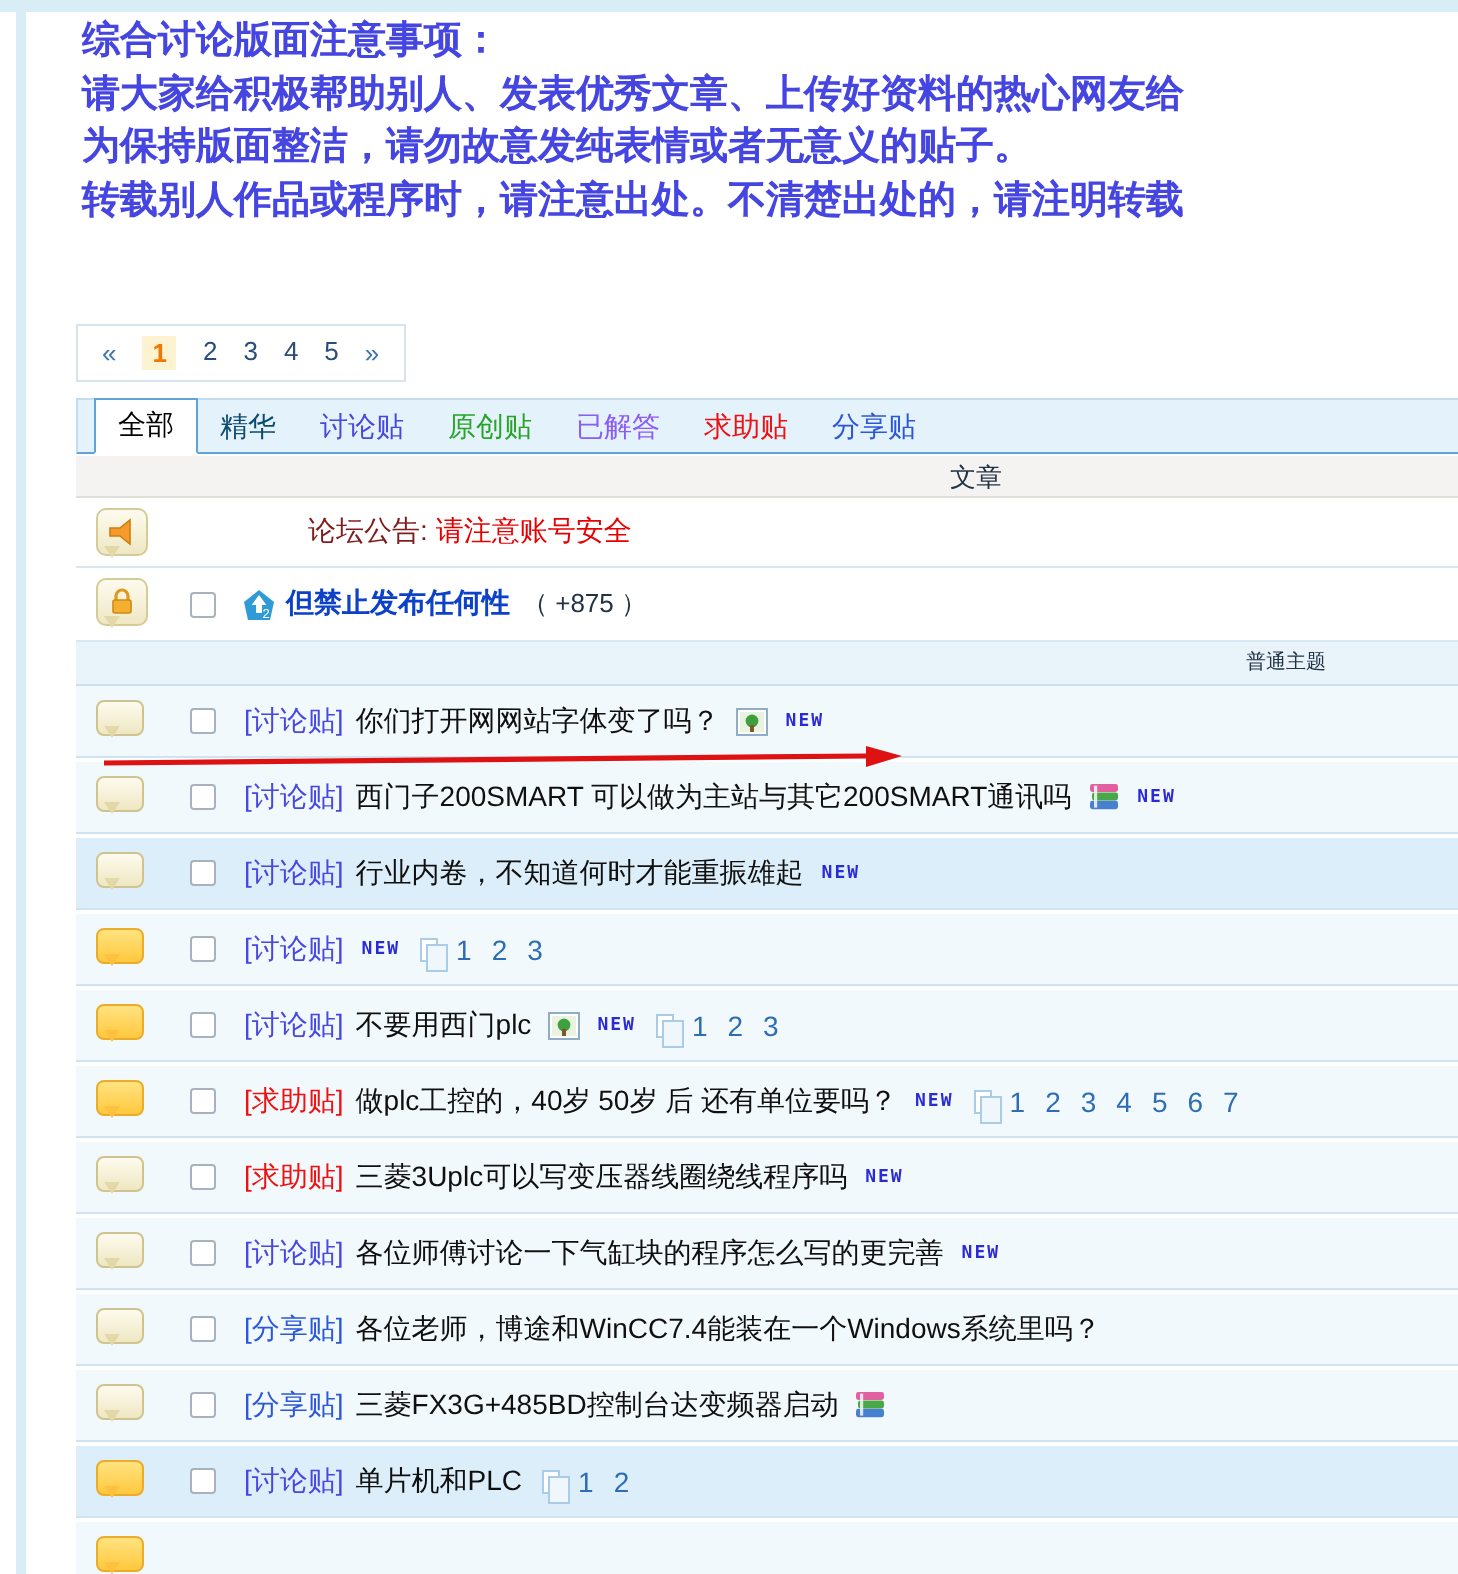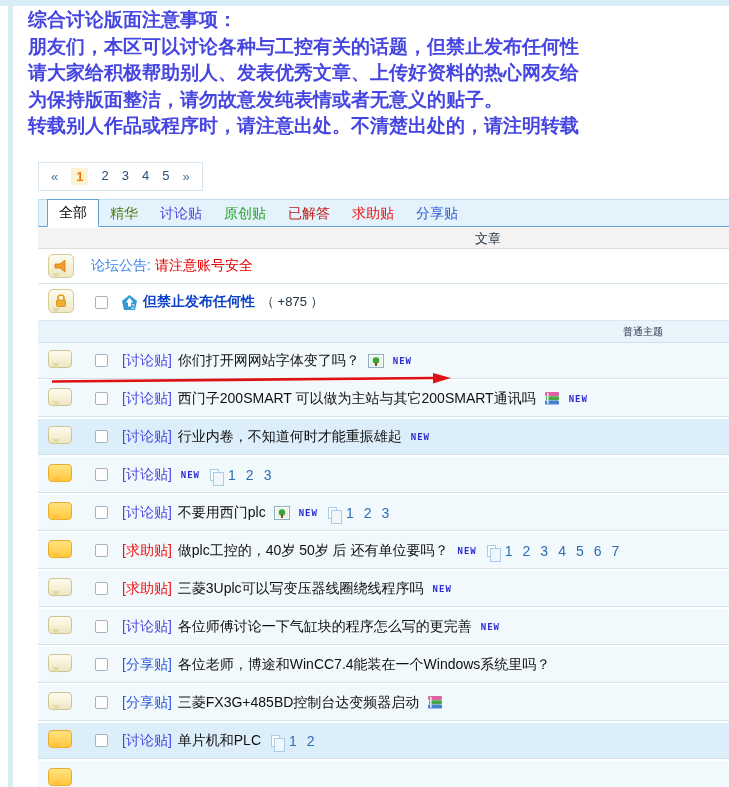--- a/index.html
+++ b/index.html
@@ -2,21 +2,21 @@
 <html><head>
 <meta charset="utf-8">
 <style>
   * { box-sizing: border-box; margin: 0; padding: 0; }
   html,body { width:729px; height:787px; overflow:hidden; background:#fff;
     font-family:"Liberation Sans", sans-serif; position:relative; }
   .top-strip { position:absolute; top:0; left:0; right:0; height:6px; background:#D9EDF7; }
   .left-strip { position:absolute; top:6px; left:8px; width:5px; bottom:0; background:#D9EDF7; }
 
   
-  .notice { position:absolute; left:28px; top:8px; white-space:nowrap;font-family:Liberation Mono, monospace; }
+  .notice { position:absolute; left:41px; top:8px; white-space:nowrap; }
   .notice div { font-size:19px; line-height:26.5px; font-weight:600; color:#4545E2; }
 
   
   .pagination { position:absolute; left:38px; top:162px; display:inline-flex;
     border:1px solid #D6E4EE; background:#fff; font-size:13px; color:#2A4D7A; align-items:stretch; }
   .pg-cell { display:flex; align-items:center; gap:13px; padding:5px 12px; }
   .pg-cell + .pg-cell { border-left:1px solid #D6E4EE; }
   .pg-arrow { color:#3E77AE; cursor:pointer; font-size:13px; }
   .pg-num { color:#2A4D7A; cursor:pointer; }
   .pg-num.active { background:#FDF3D1; color:#F07800; font-weight:bold; padding:1px 5px; }
@@ -70,37 +70,36 @@
   .title { color:#101010; cursor:pointer; }
   .new { color:#2B2BD5; font-size:9px; font-weight:bold; letter-spacing:1px;
     font-family:"DejaVu Sans Mono", monospace; margin-left:3px; }
   .att { display:inline-flex; align-items:center; margin-left:2px; }
   .pgi { display:inline-block; width:9px; height:12px; border:1px solid #A9CCE8;
     background:#fff; position:relative; margin:0 1px 0 4px; }
   .pgi::before { content:''; position:absolute; left:2px; top:2px; width:9px; height:12px;
     border:1px solid #A9CCE8; background:#EFF7FD; }
   .pn { color:#2E6DB4; margin:0 2px; cursor:pointer; }
 
-  .ann-label { color:#3b82f6; margin-left:53px; }
+  .ann-label { color:#7f1d1d; margin-left:116px; }
   .ann-link { color:#E60000; cursor:pointer; margin-left:4px; }
   .signin-wrap { margin-left:84px; display:flex; align-items:center; gap:6px; }
   .signin-title { color:#0C41C8; font-weight:bold; cursor:pointer; }
   .signin-suffix { color:#223344; font-size:13px; }
 
   .red-arrow { position:absolute; left:50px; top:371px; pointer-events:none; }
 </style>
 </head>
 <body>
 
 <div class="top-strip"></div>
 <div class="left-strip"></div>
 
 <div class="notice">
   <div>综合讨论版面注意事项：</div>
-  <div>朋友们，本区可以讨论各种与工控有关的话题，但禁止发布任何性</div>
   <div>请大家给积极帮助别人、发表优秀文章、上传好资料的热心网友给</div>
   <div>为保持版面整洁，请勿故意发纯表情或者无意义的贴子。</div>
   <div>转载别人作品或程序时，请注意出处。不清楚出处的，请注明转载</div>
 </div>
 
 <div class="pagination">
   <div class="pg-cell">
     <span class="pg-arrow">«</span>
     <span style="display:flex; gap:13px;">
         <span class="pg-num active">1</span>
@@ -108,24 +107,24 @@
         <span class="pg-num">3</span>
         <span class="pg-num">4</span>
         <span class="pg-num">5</span>
       </span>
     <span class="pg-arrow">»</span>
   </div>
 </div>
 
 <div class="tabs">
     <span class="tab active" style="color: rgb(0, 0, 0);">全部</span>
-    <span class="tab" style="color: #4d7c0f; font-family: Liberation Mono, monospace;">精华</span>
+    <span class="tab" style="color: #0c4a6e; font-family: Liberation Mono, monospace;">精华</span>
     <span class="tab" style="color: rgb(72, 72, 224);">讨论贴</span>
     <span class="tab" style="color: rgb(40, 164, 40);">原创贴</span>
-    <span class="tab" style="color: #b91c1c; margin-top: 24px;">已解答</span>
+    <span class="tab" style="color: #8b5cf6; margin-top: 24px;">已解答</span>
     <span class="tab" style="color: rgb(238, 17, 17);">求助贴</span>
     <span class="tab" style="color: rgb(43, 88, 216);">分享贴</span>
   </div>
 
 <div class="board">
   <div class="thead">文章</div>
 
   <div class="row-ann">
     <span class="icon-tile">
       <svg width="16" height="14" viewBox="0 0 16 14">

